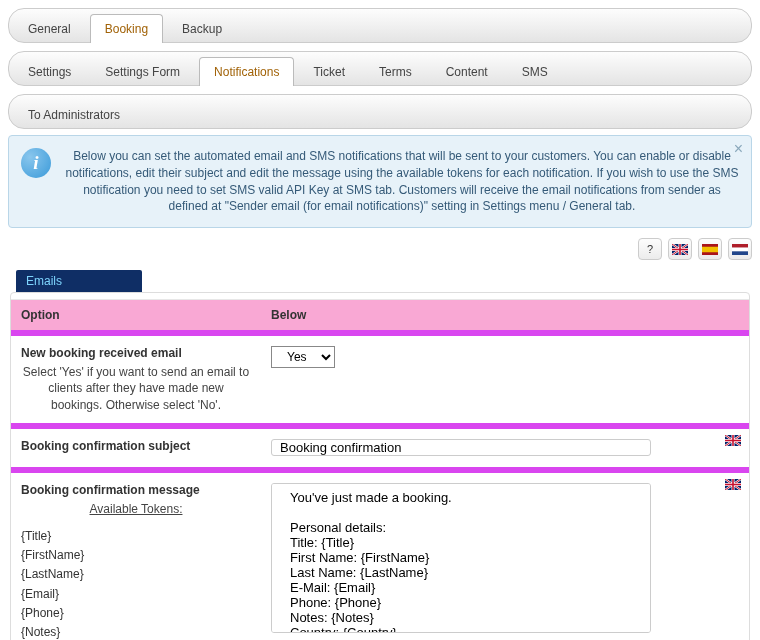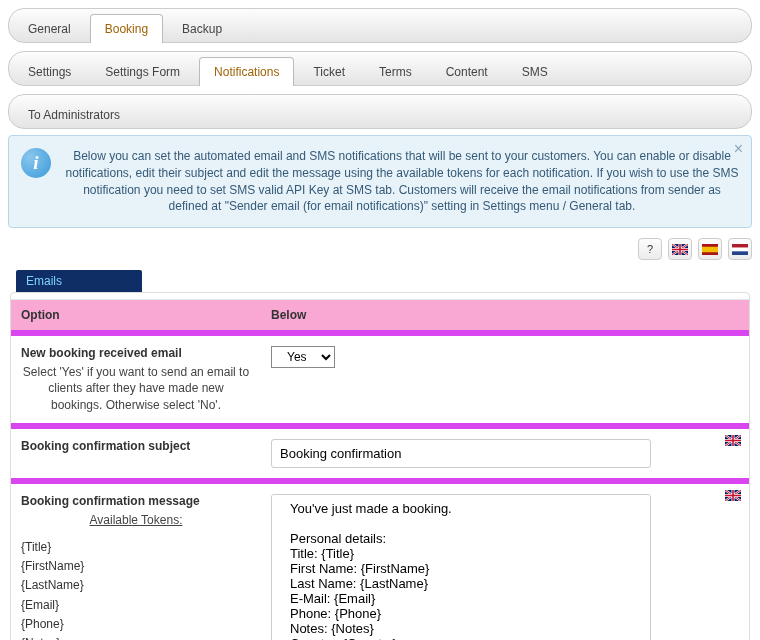--- a/index.html
+++ b/index.html
@@ -112,21 +112,21 @@
     vertical-align: top;
   }
   .opt-title { font-weight: bold; margin-bottom: 4px; }
   .opt-desc { color: #444; line-height: 1.35; text-align: center; }
   .opt-desc.u { text-decoration: underline; }
   select {
     font-size: 12px; padding: 2px 11px; border:1px solid #888;
     background: #fff;
   }
   input[type=text] {
-    width: 380px; padding: 6px 8px; font-size: 13px;
+    width: 380px; padding: 0 8px; font-size: 13px;
     border: 1px solid #ccc; border-radius: 3px;
   }
   textarea {
     width: 380px; height: 150px; padding: 6px 18px; font-size: 13px;
     border: 1px solid #ccc; border-radius: 3px; resize: none;
     font-family: Arial, Helvetica, sans-serif;
   }
   .val-cell { position: relative; }
   .flag-corner { position: absolute; right: 8px; top: 6px; }
   .col-option { width: 250px; }

